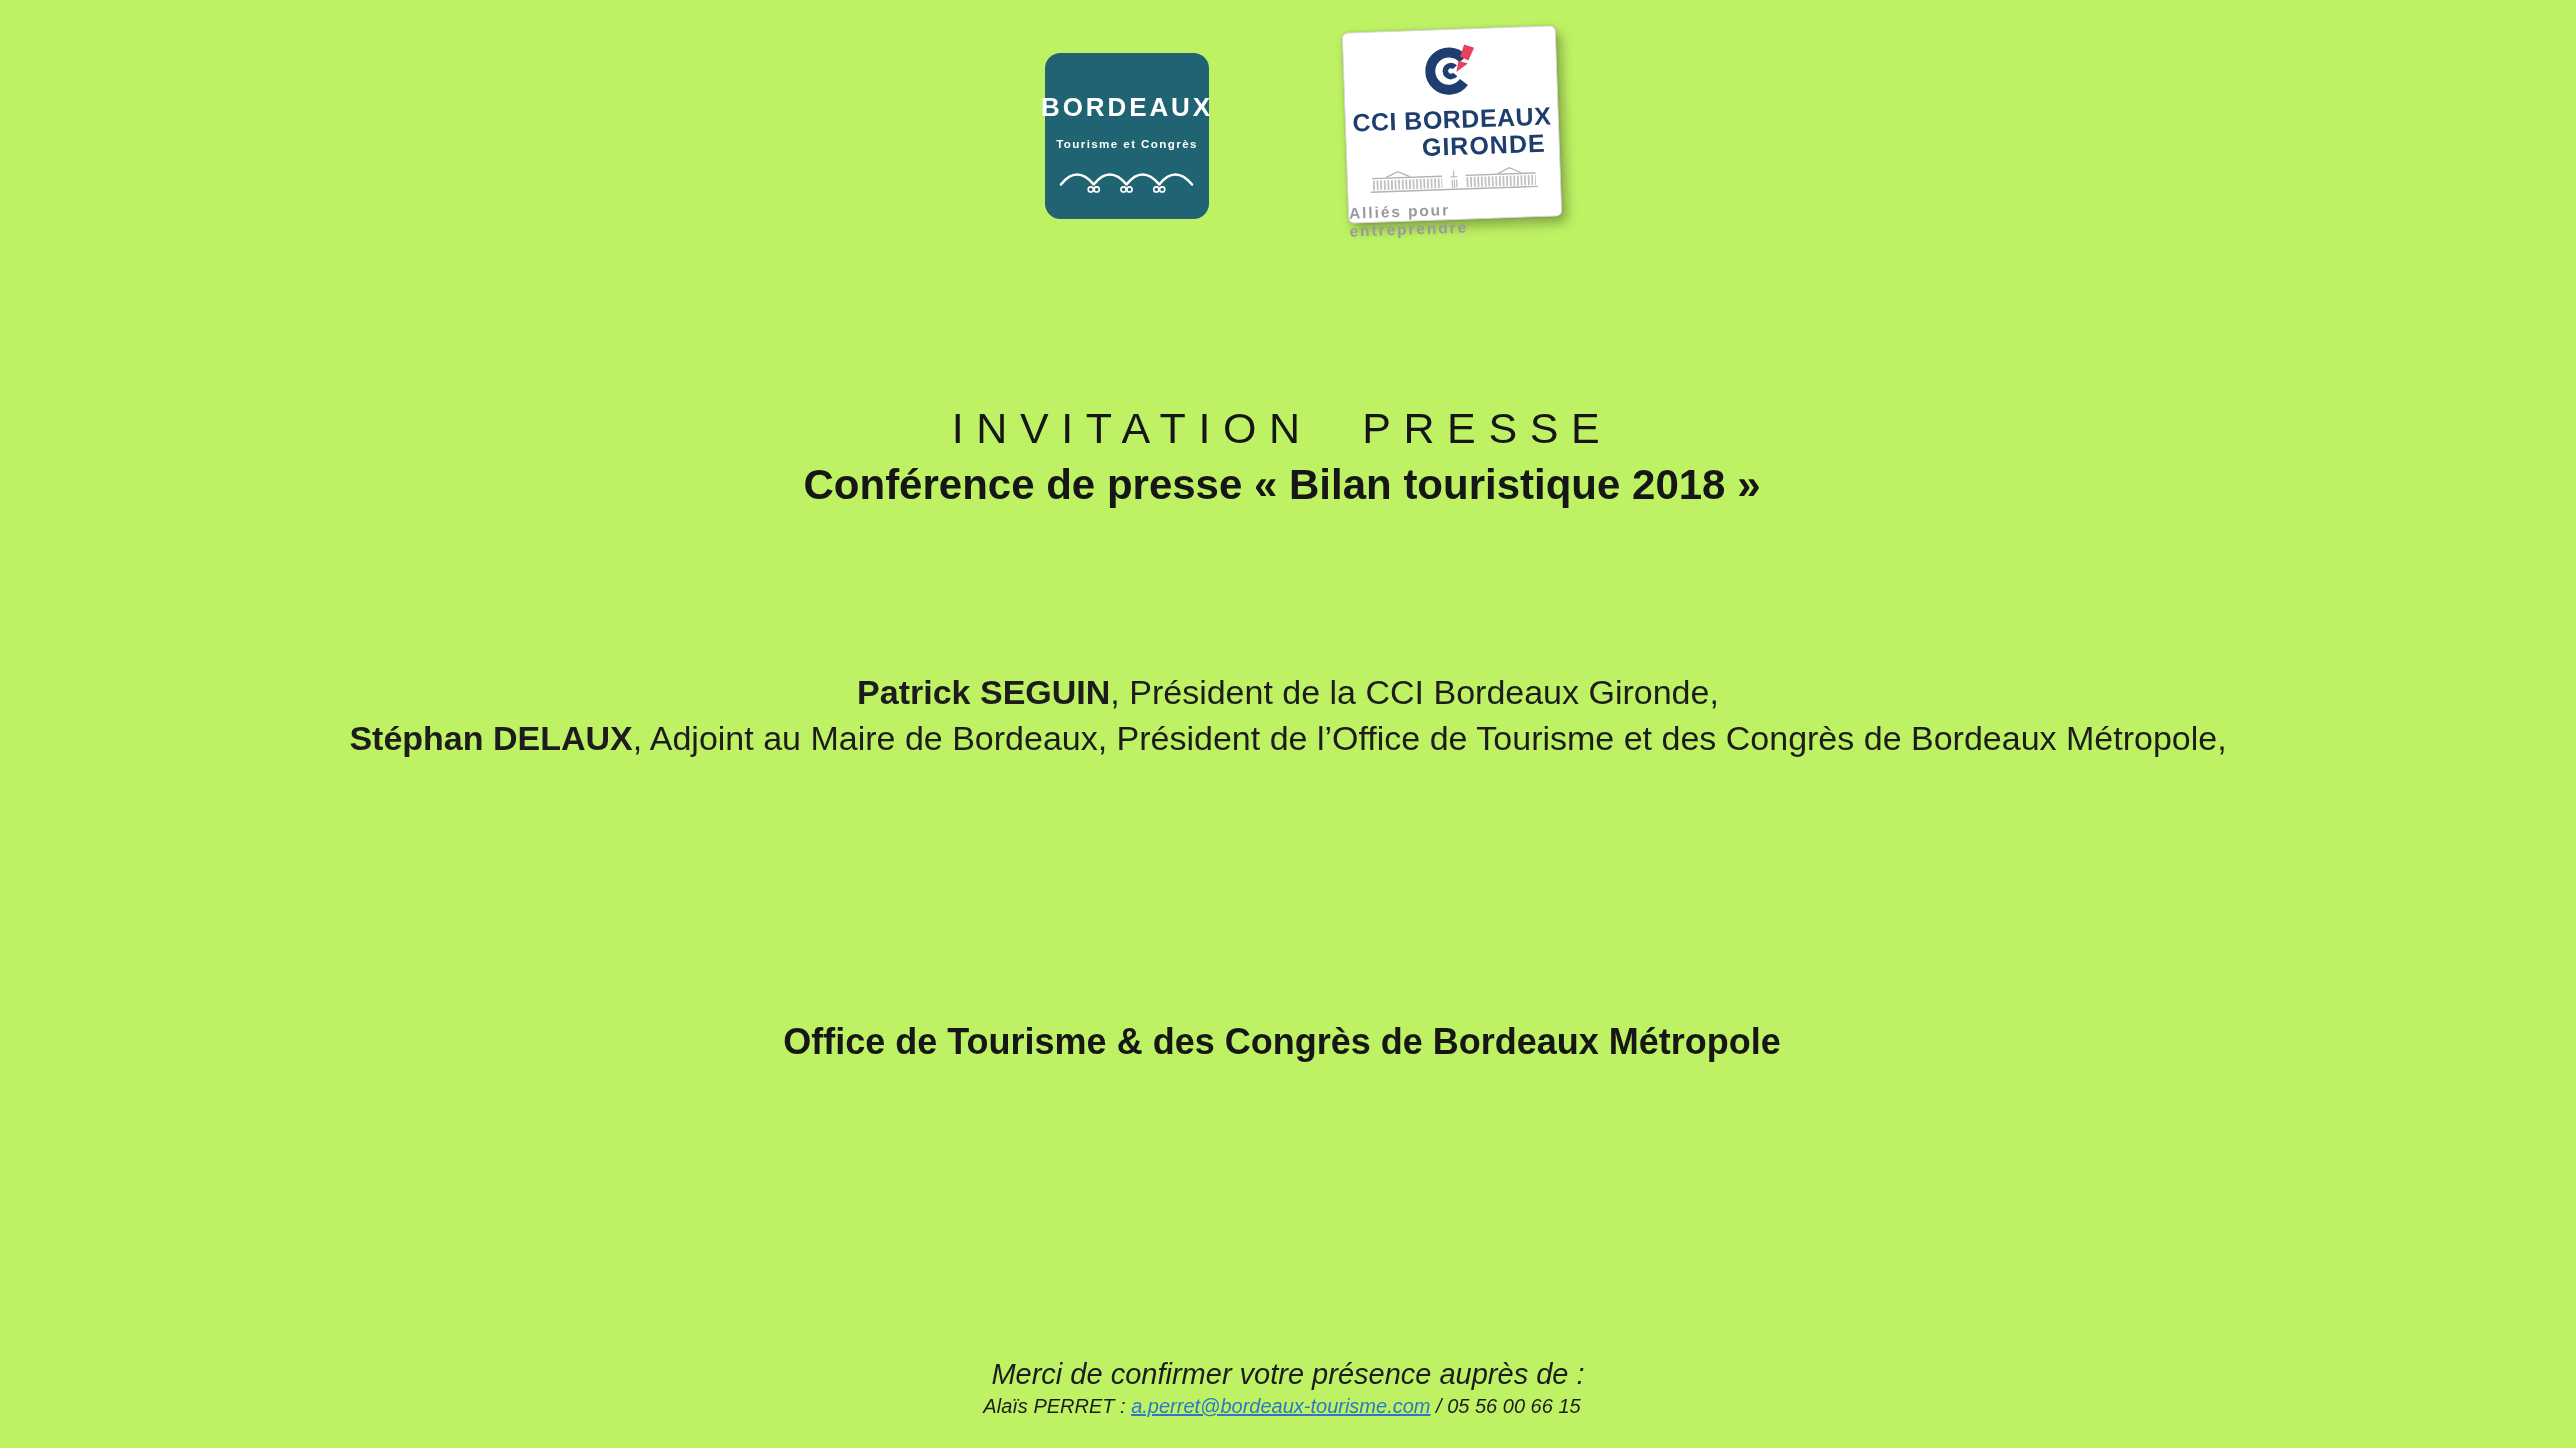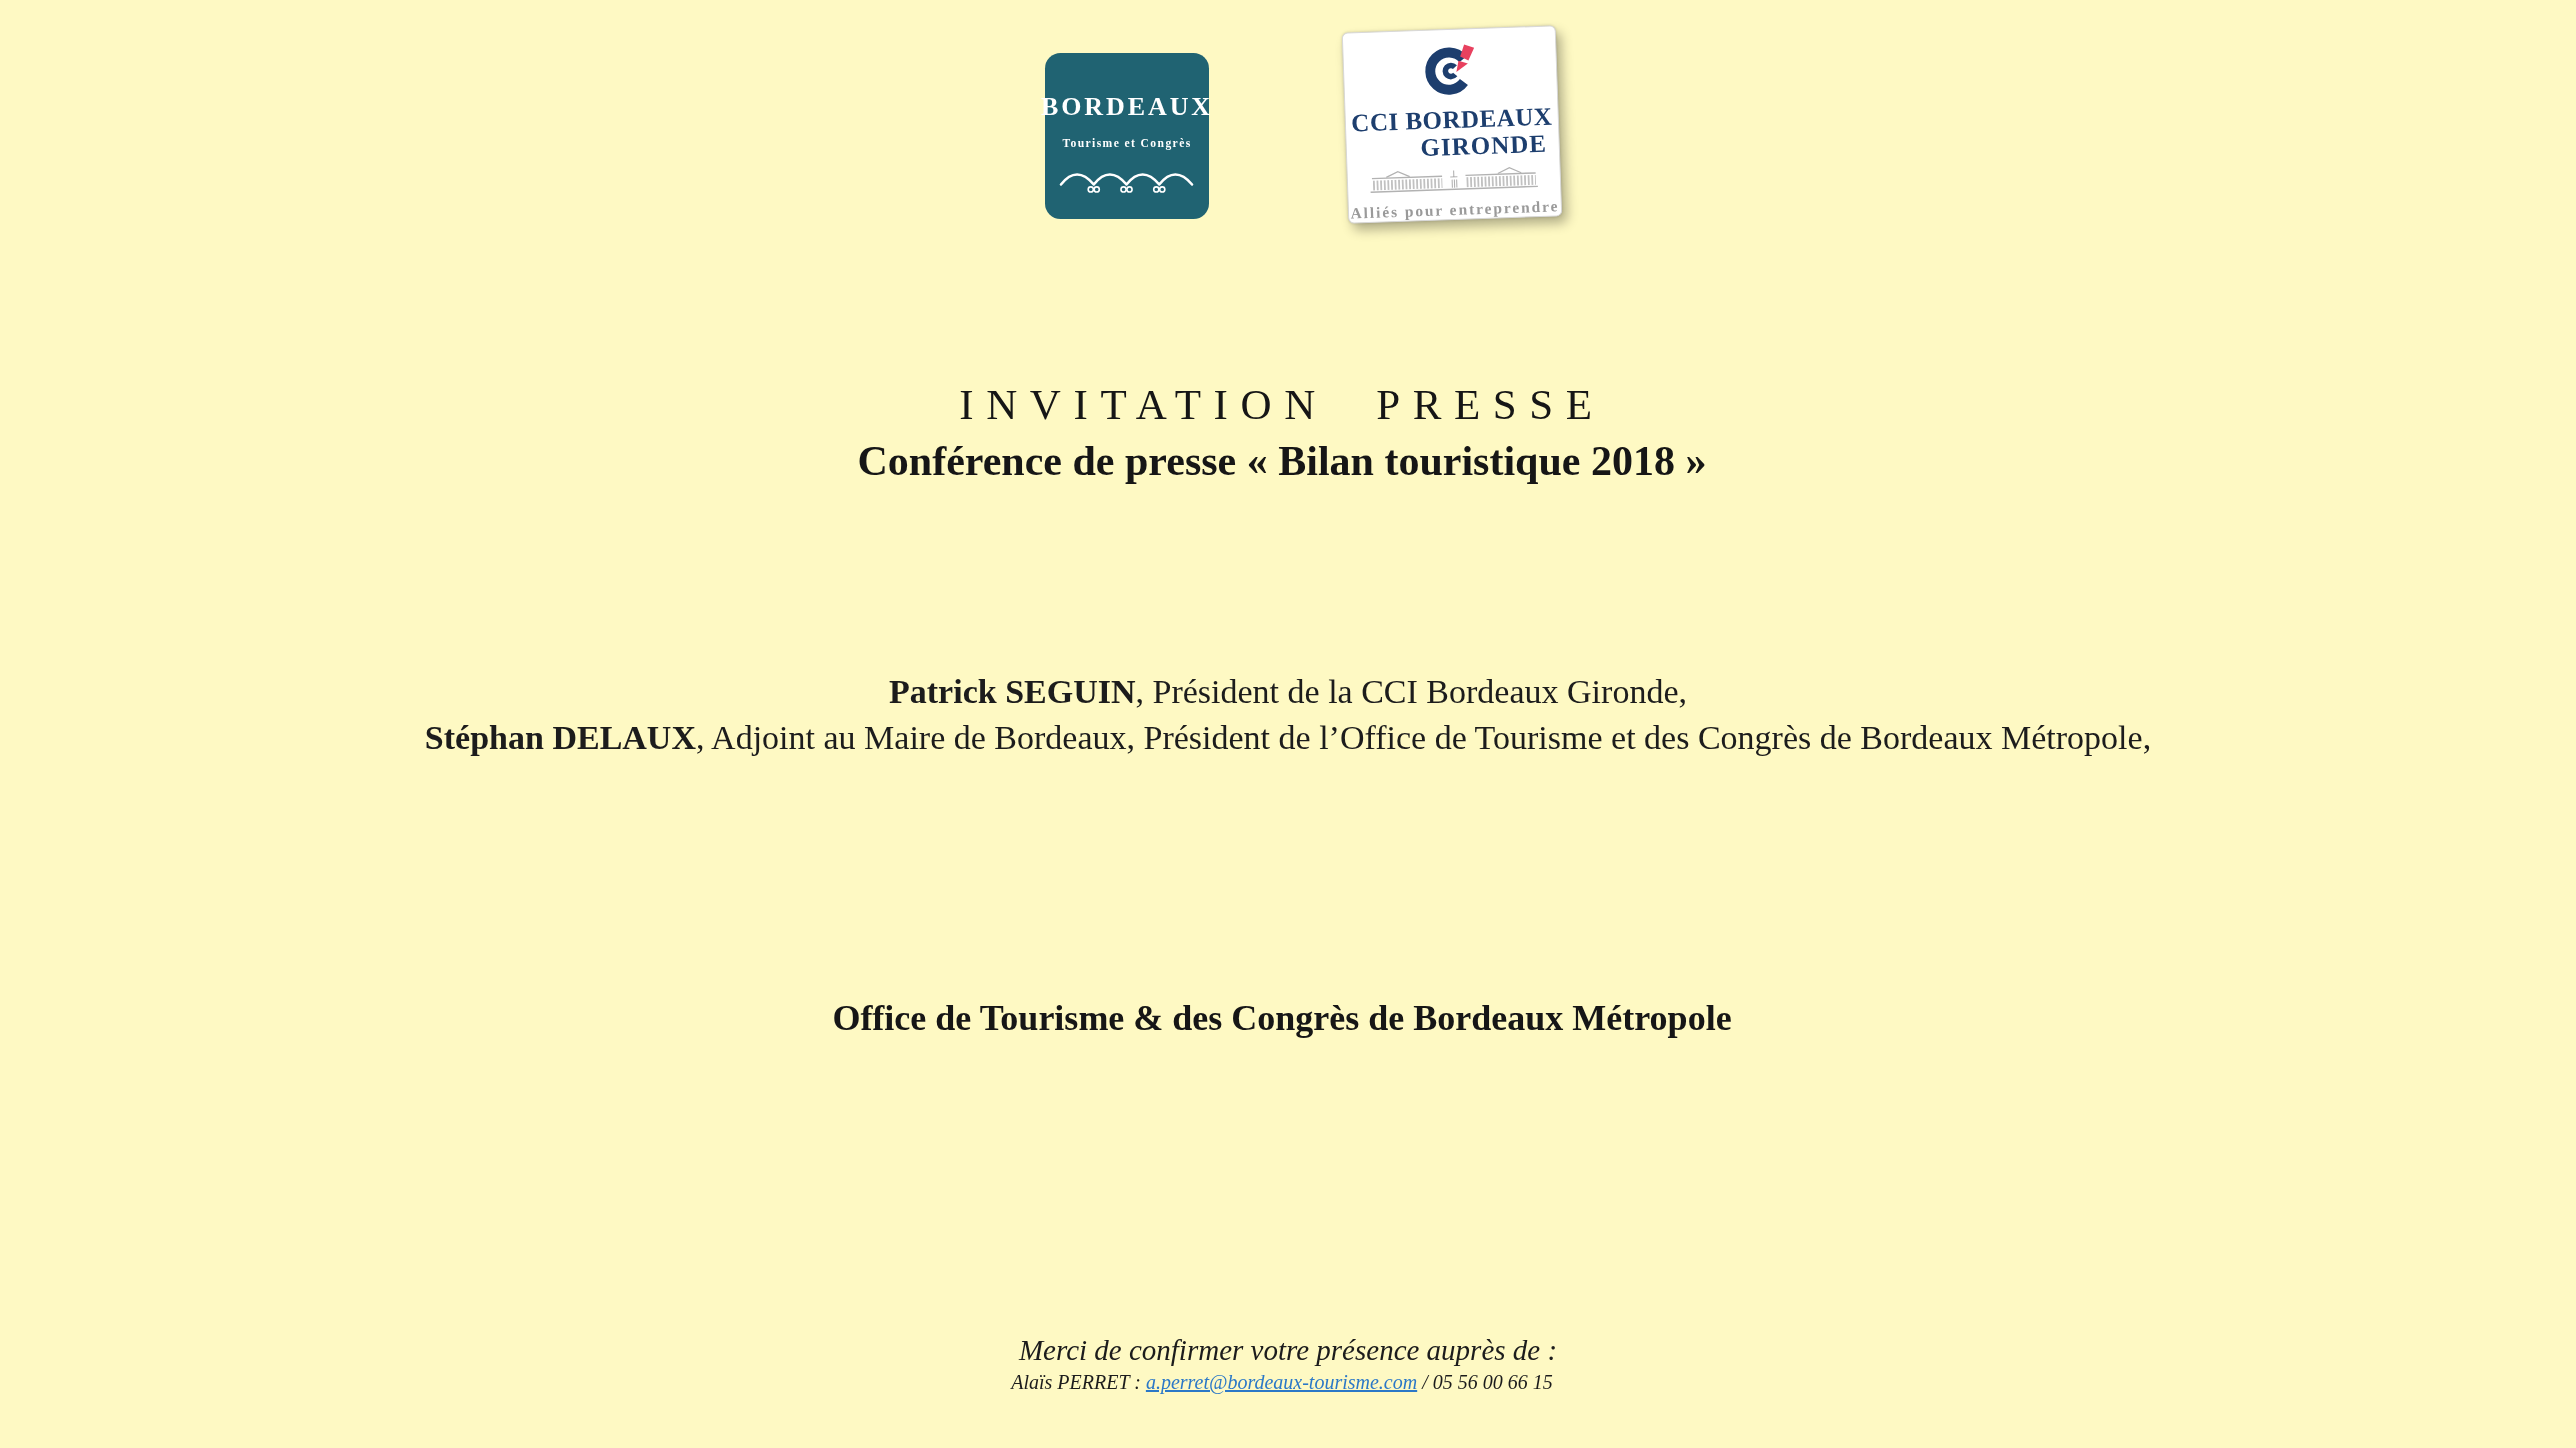--- a/index.html
+++ b/index.html
@@ -1,30 +1,31 @@
 <!DOCTYPE html>
 <html><head>
 <meta charset="utf-8">
 <style>
   html, body { margin: 0; padding: 0; background: #ffffff; }
   .page {
     position: relative;
     width: 2576px;
     height: 1449px;
-    background: #fef9c3;
+    background: #bef264;
     overflow: hidden;
-    font-family: Liberation Serif, serif;
+    font-family: Liberation Sans, sans-serif;
     color: #1c1c1c;
   }
   .centered-line {
     position: absolute;
     left: 0;
     right: 12px;
     text-align: center;
     white-space: nowrap;
+    margin-top: 24px;
   }
 
   
   .logo-bordeaux {
     position: absolute;
     left: 1045px;
     top: 53px;
     width: 164px;
     height: 166px;
     background: #206372;

